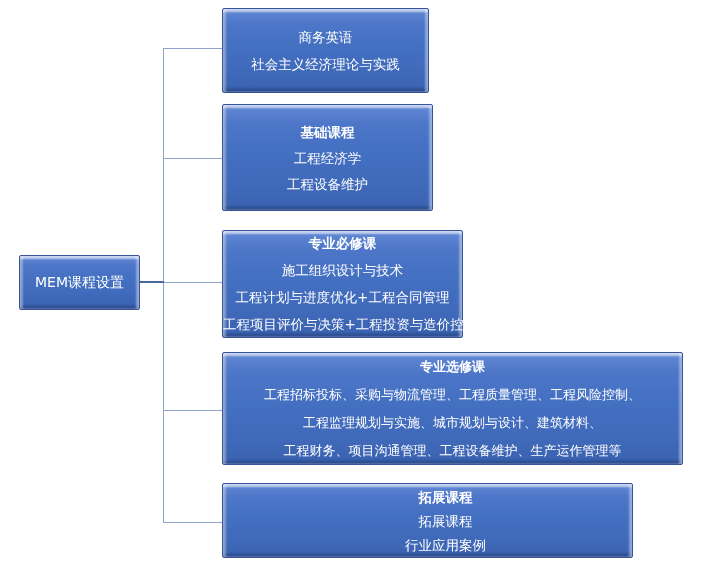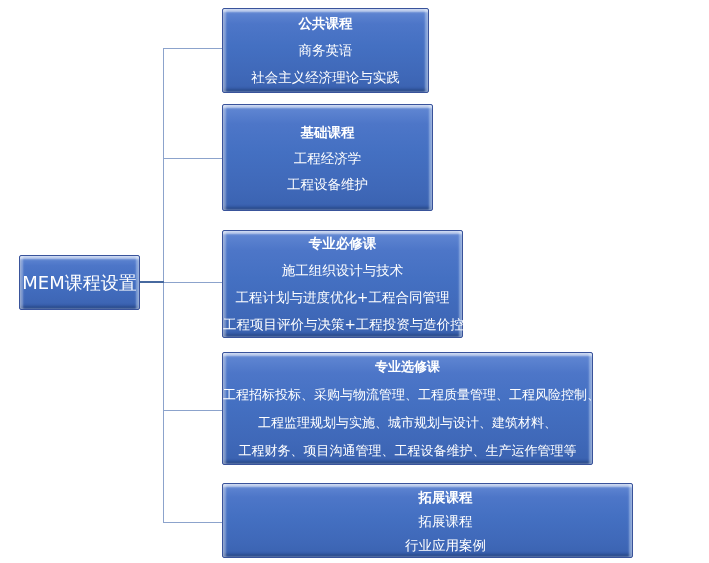--- a/index.html
+++ b/index.html
@@ -43,27 +43,27 @@
       inset 0 -3px 3px rgba(15,35,80,.40);
     display: flex;
     flex-direction: column;
     justify-content: center;
     font-size: 13.5px;
   }
   .box .line { line-height: 27px; white-space: nowrap; }
   .box .title { font-weight: bold; }
   .box.mem {
     left: 19px; top: 255px; width: 121px; height: 55px;
-    font-size: 18px;
+    font-size: 14px;
   }
   .box.b1 { left: 222px; top: 8px;   width: 207px; height: 85px; }
   .box.b2 { left: 222px; top: 104px; width: 211px; height: 107px; }
   .box.b2 .line { line-height: 26px; }
   .box.b3 { left: 222px; top: 230px; width: 241px; height: 108px; }
-  .box.b4 { left: 222px; top: 352px; width: 371px; height: 113px; font-size: 13px; }
+  .box.b4 { left: 222px; top: 352px; width: 461px; height: 113px; font-size: 13px; }
   .box.b4 .line { line-height: 28px; }
   .box.b5 { left: 222px; top: 483px; width: 411px; height: 75px; }
   .box.b5 .line { line-height: 24px; padding-left: 36px; }
 </style>
 </head>
 <body>
 
 <div class="canvas">
 
   <div class="connector trunk"></div>
@@ -72,21 +72,20 @@
   <div class="connector branch-3"></div>
   <div class="connector branch-4"></div>
   <div class="connector branch-5"></div>
   <div class="connector root-link"></div>
 
   <div class="box mem">
     <div class="line">MEM课程设置</div>
   </div>
 
   <div class="box b1">
-    <div class="line title">公共课程</div>
     <div class="line">商务英语</div>
     <div class="line">社会主义经济理论与实践</div>
   </div>
 
   <div class="box b2">
     <div class="line title">基础课程</div>
     <div class="line">工程经济学</div>
     <div class="line">工程设备维护</div>
   </div>
 

